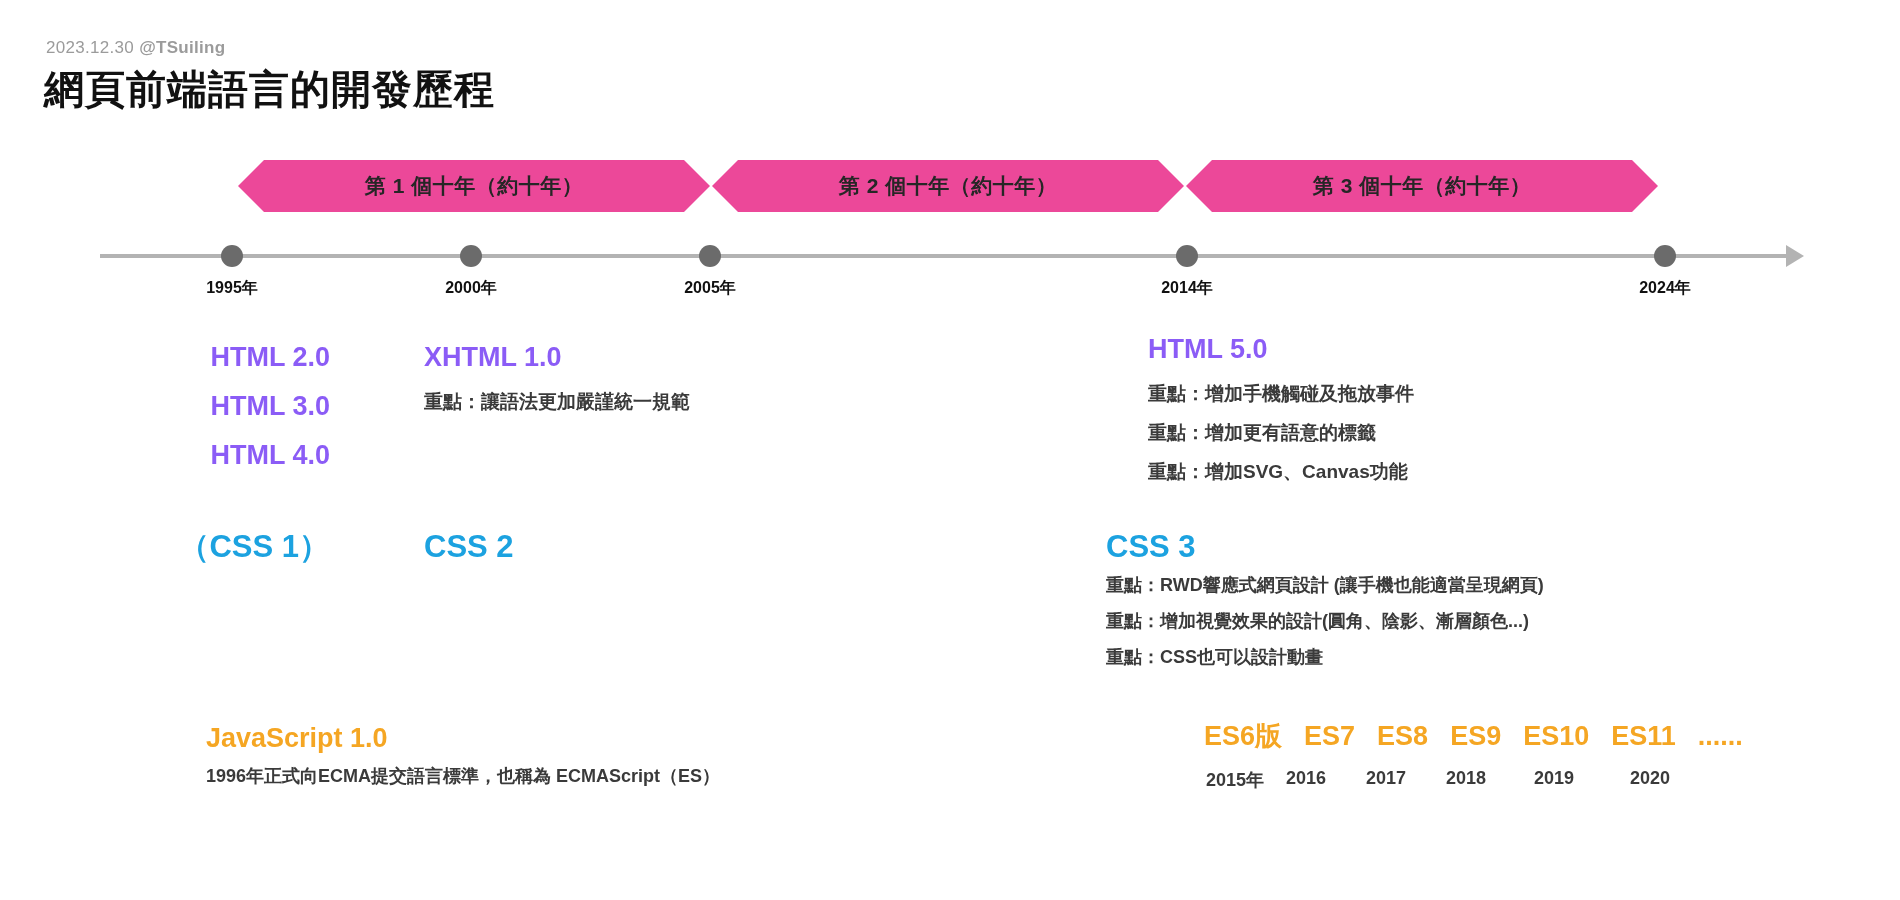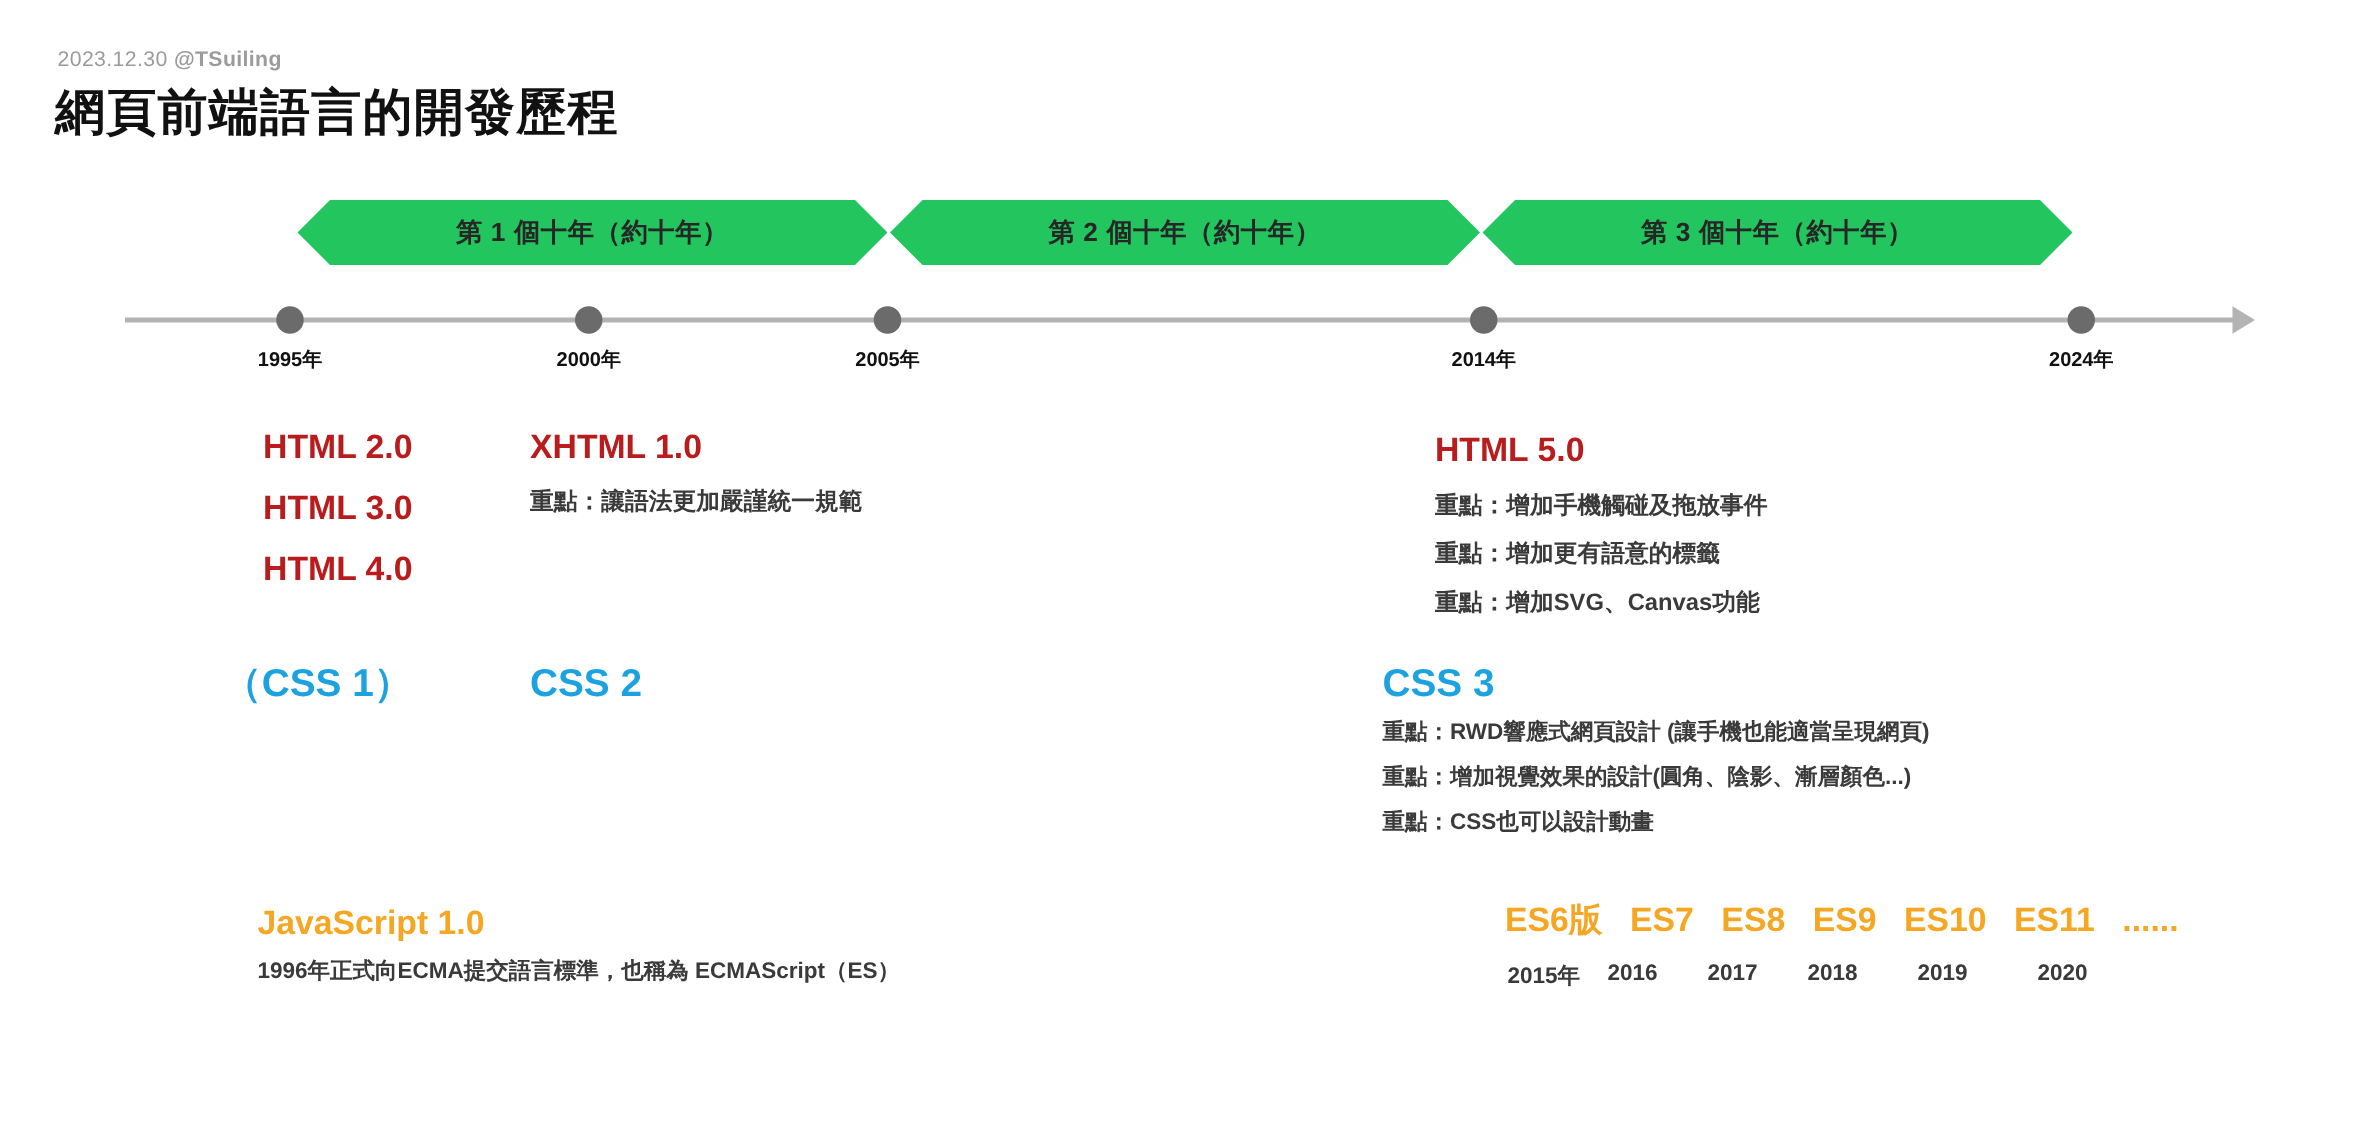--- a/index.html
+++ b/index.html
@@ -51,21 +51,21 @@
   .decade {
     position: absolute;
     height: 52px;
     top: 160px;
     color: #262626;
     font-size: 21px;
     font-weight: bold;
     display: flex;
     align-items: center;
     justify-content: center;
-    background: #22c55e;
+    background: #ec4899;
     letter-spacing: 0.5px;
     white-space: nowrap;
   }
   .decade.both {
     
     clip-path: polygon(0% 50%, 26px 0%, calc(100% - 26px) 0%, 100% 50%, calc(100% - 26px) 100%, 26px 100%);
   }
 
   
   .axis {
@@ -103,21 +103,21 @@
     white-space: nowrap;
     transform: translateX(-50%);
   }
 
   
   .blk {
     position: absolute;
     white-space: nowrap;
   }
   .h-red {
-    color: #b91c1c;
+    color: #8b5cf6;
     font-weight: bold;
     font-size: 27px;
     line-height: 49px;
   }
   .h-blue {
     color: #1ca2e0;
     font-weight: bold;
     font-size: 31px;
     line-height: 40px;
   }
@@ -207,21 +207,21 @@
     <div class="h-red">HTML 2.0</div>
     <div class="h-red">HTML 3.0</div>
     <div class="h-red">HTML 4.0</div>
   </div>
 
   <div class="blk" style="left:424px; top:333px;">
     <div class="h-red">XHTML 1.0</div>
     <div class="note">重點：讓語法更加嚴謹統一規範</div>
   </div>
 
-  <div class="blk" style="left:1148px; top:336px;">
+  <div class="blk" style="left:1148px; top:325px;">
     <div class="h-red">HTML 5.0</div>
     <div class="note">重點：增加手機觸碰及拖放事件</div>
     <div class="note">重點：增加更有語意的標籤</div>
     <div class="note">重點：增加SVG、Canvas功能</div>
   </div>
 
   <div class="blk right-align" style="left:0px; top:527px; width:330px;">
     <div class="h-blue">（CSS 1）</div>
   </div>
 

